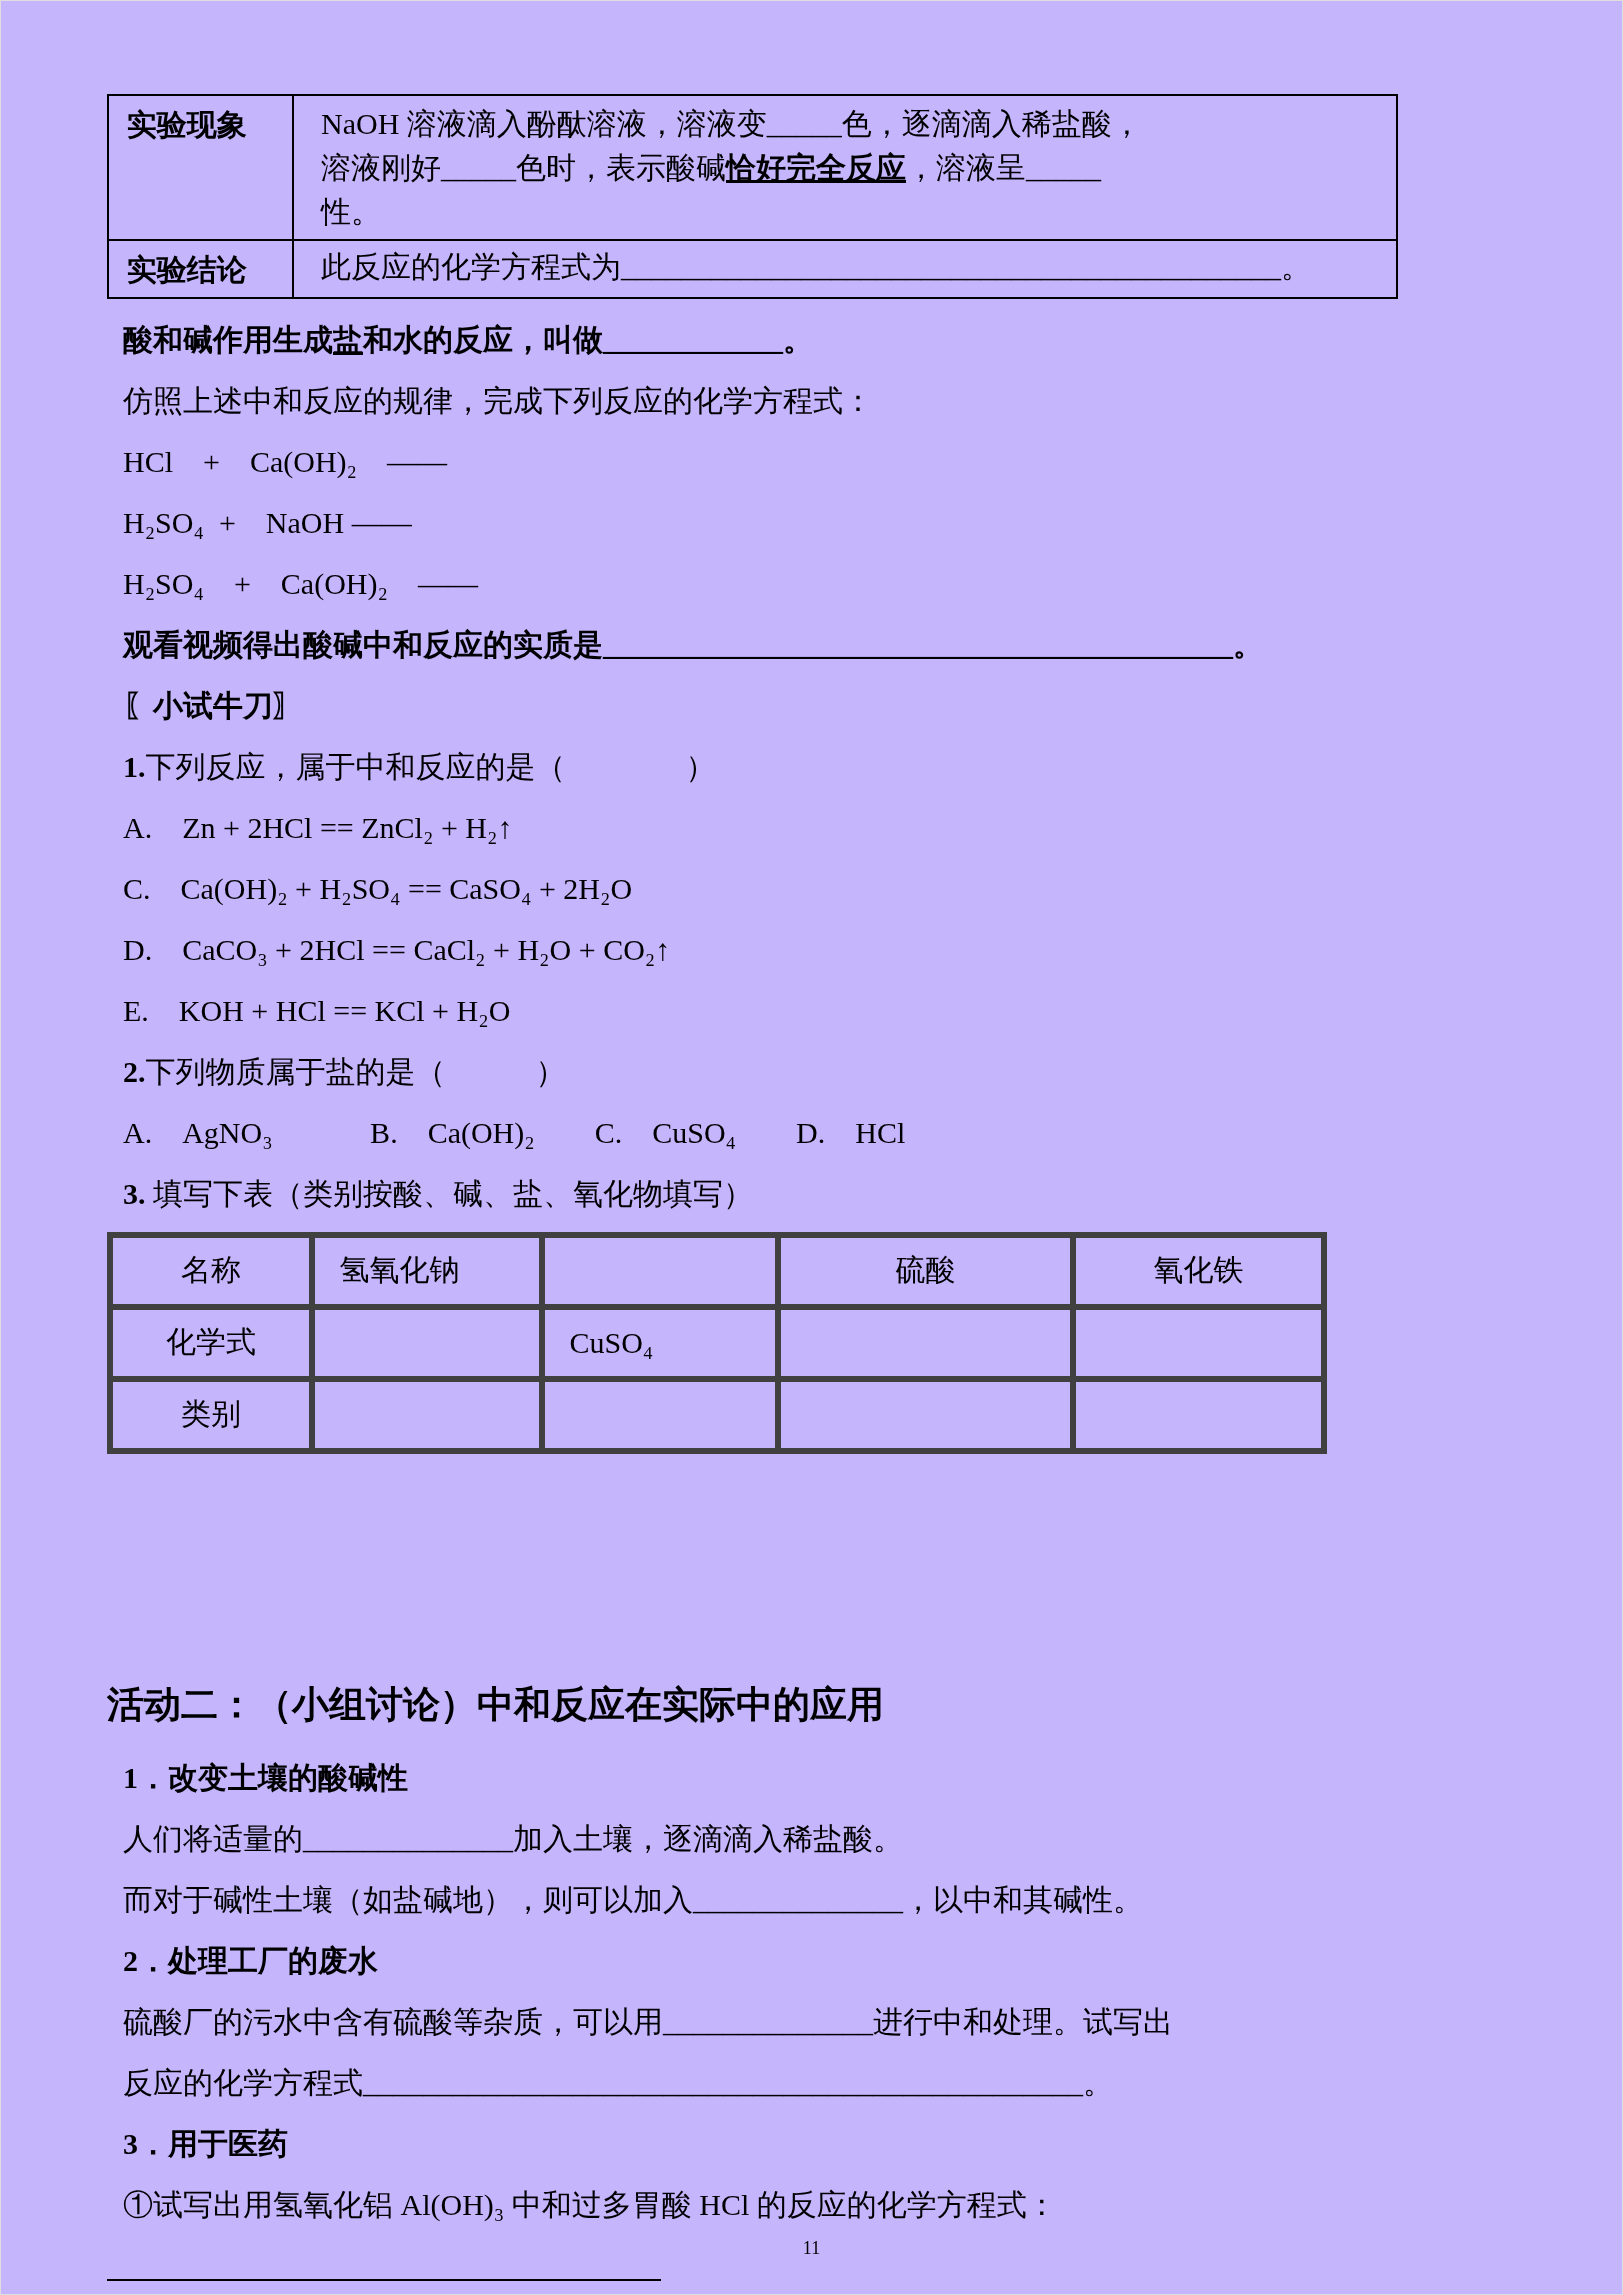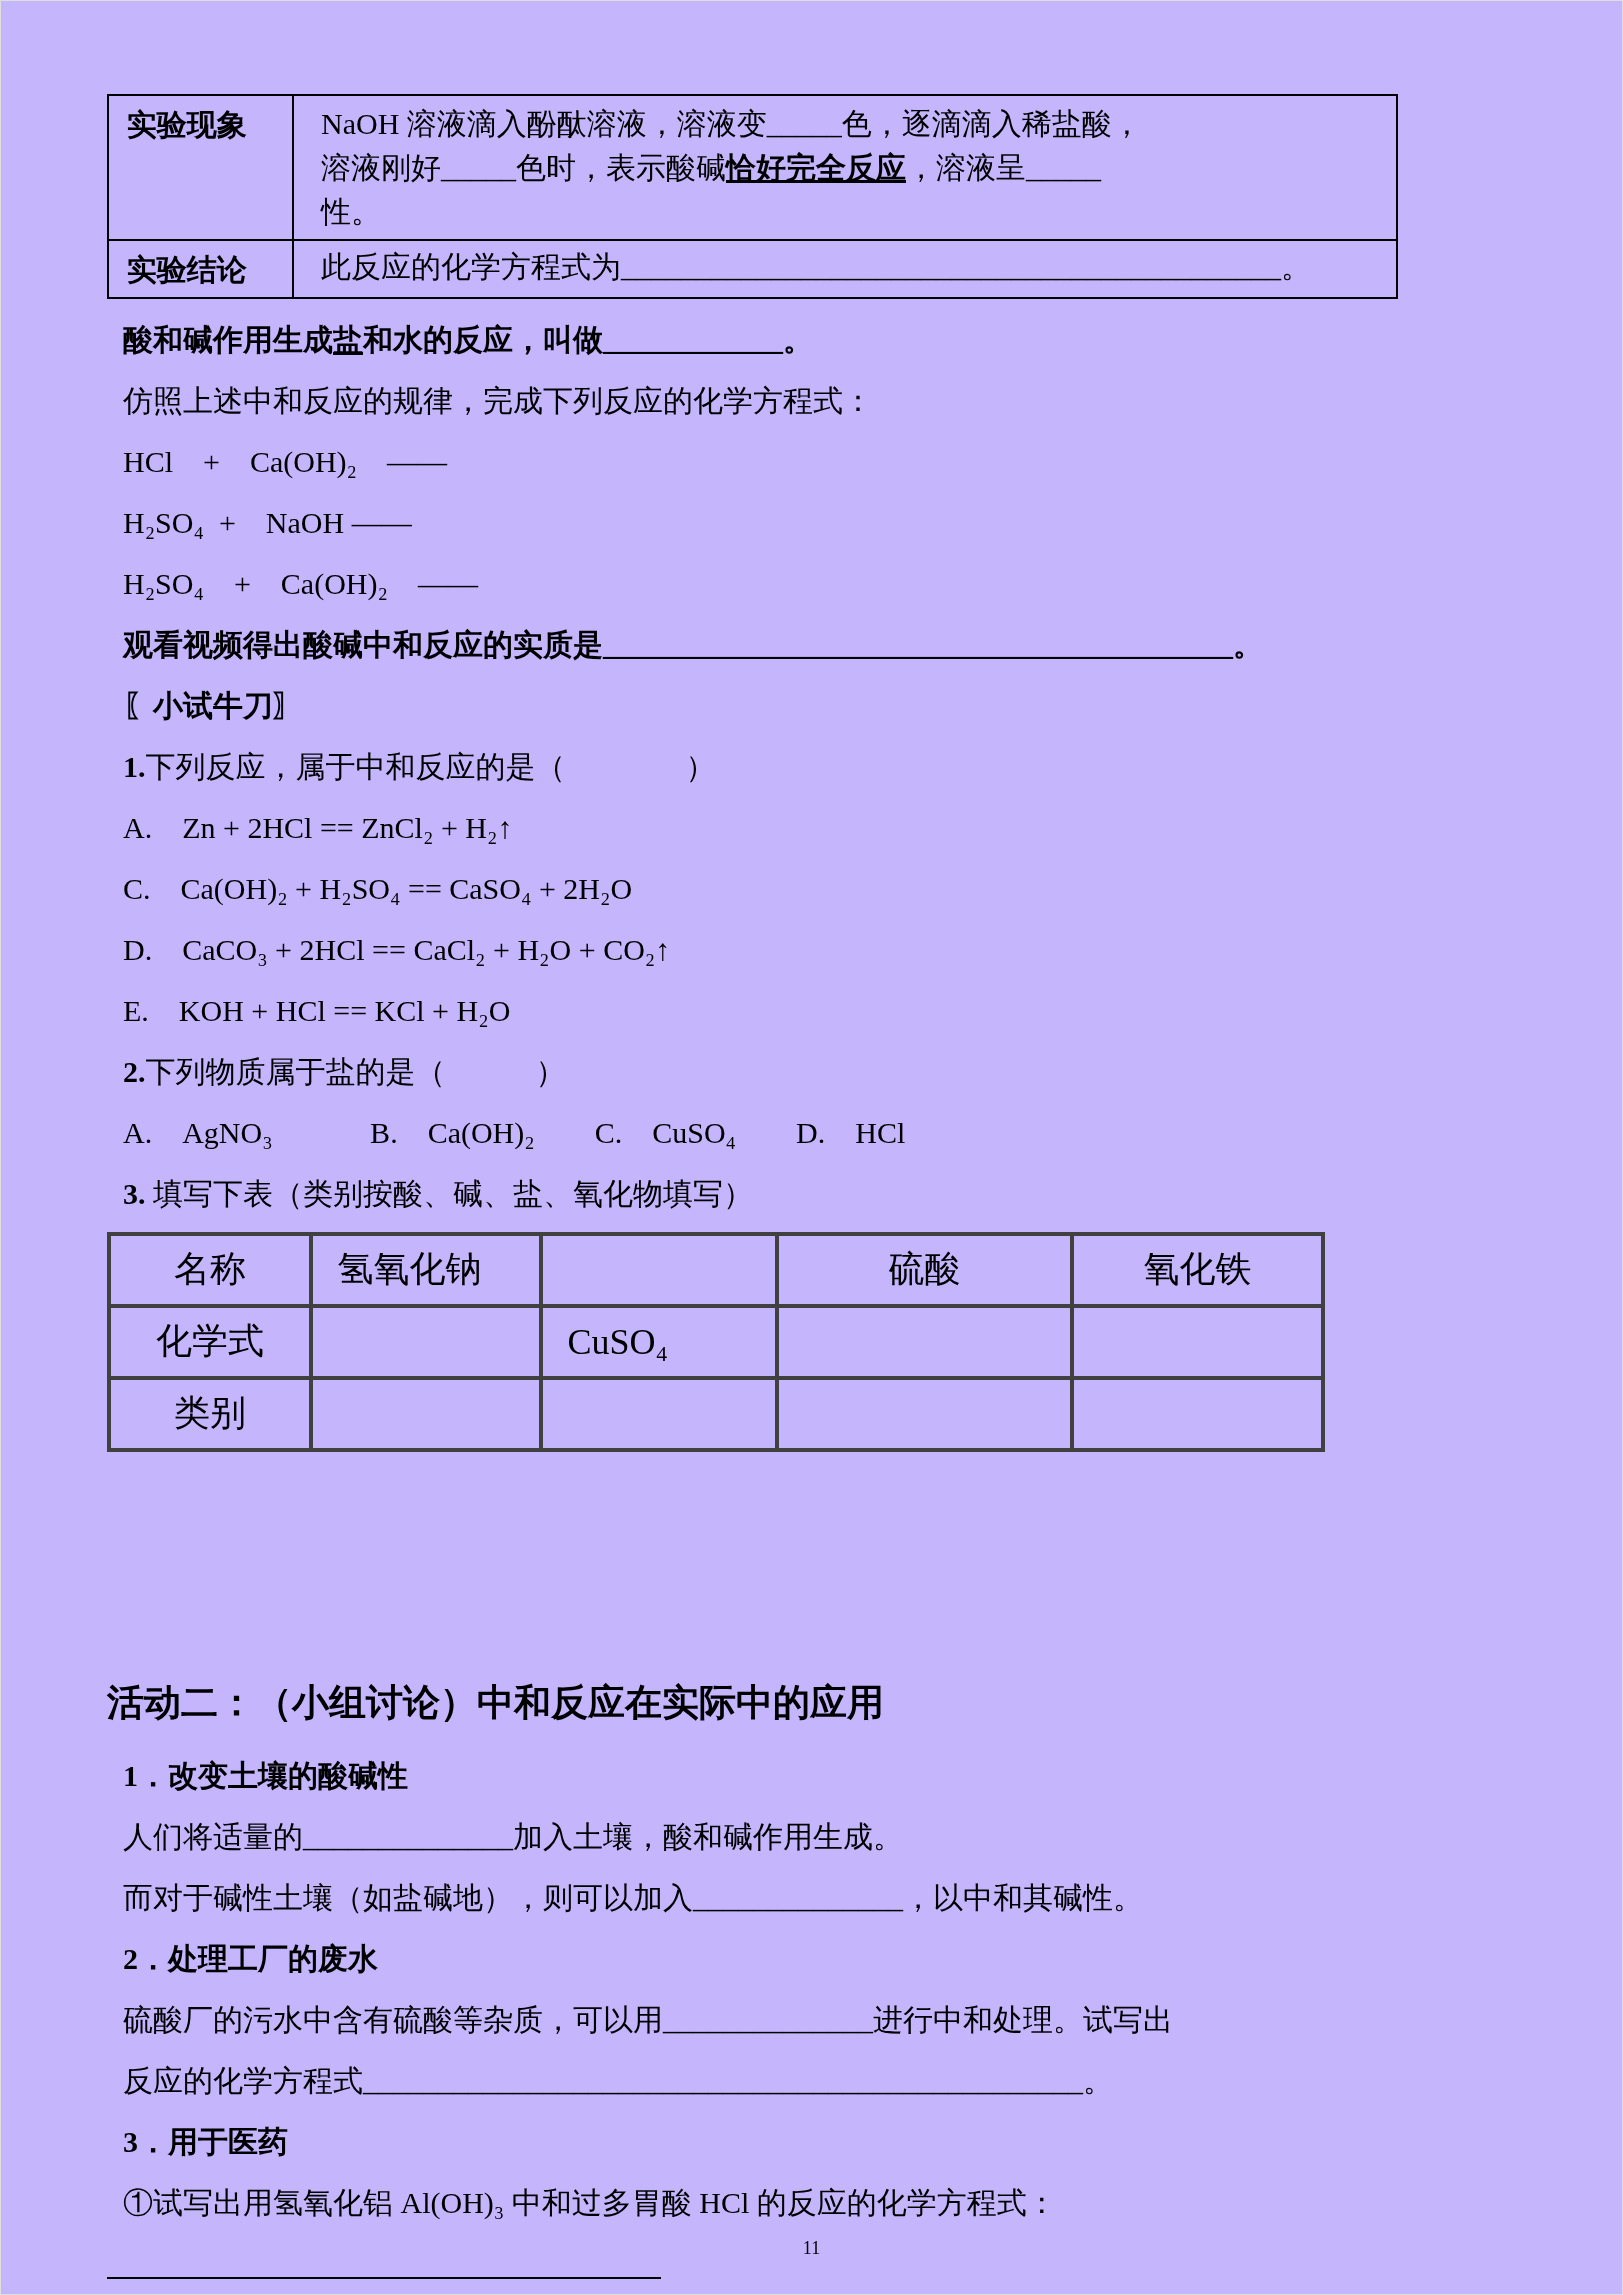--- a/index.html
+++ b/index.html
@@ -44,23 +44,23 @@
   .exp-table td.content-cell {
     width: 1104px;
     font-size: 30px;
     padding: 5.5px 20.5px 5.5px 27px;
   }
   .tline { font-size: 30px; line-height: 44px; white-space: pre-wrap; }
 
   
   .fill-table { border-collapse: collapse; table-layout: fixed; margin-top: 11px; }
   .fill-table td {
-    border: 4px solid #404040;
+    border: 6px solid #404040;
     height: 72px;
-    font-size: 36px;
+    font-size: 30px;
     text-align: center;
     vertical-align: middle;
     padding: 0 5.5px;
     white-space: pre-wrap;
   }
   .c1 { width: 202px; } .c2 { width: 230px; border-radius: 32px; } .c3 { width: 236px; }
   .c4 { width: 295px; } .c5 { width: 251px; border-radius: 6px; }
   .fill-table td.cell-left { text-align: left; padding-left: 24.5px; }
 
   .activity-heading {
@@ -147,21 +147,21 @@
           <td class="c3"></td>
           <td class="c4"></td>
           <td class="c5"></td>
         </tr>
       </tbody>
     </table>
 
     <h2 class="activity-heading">活动二：（小组讨论）中和反应在实际中的应用</h2>
 
     <p class="line bold section-title">1．改变土壤的酸碱性</p>
-    <p class="line">人们将适量的______________加入土壤，酸和碱作用生成。</p>
+    <p class="line">人们将适量的______________加入土壤，逐滴滴入稀盐酸。</p>
     <p class="line">而对于碱性土壤（如盐碱地），则可以加入______________，以中和其碱性。</p>
     <p class="line bold section-title">2．处理工厂的废水</p>
     <p class="line">硫酸厂的污水中含有硫酸等杂质，可以用______________进行中和处理。试写出</p>
     <p class="line">反应的化学方程式________________________________________________。</p>
     <p class="line bold section-title">3．用于医药</p>
     <p class="line">①试写出用氢氧化铝 Al(OH)₃ 中和过多胃酸 HCl 的反应的化学方程式：</p>
 
     <div class="answer-blank"></div>
   </div>
 

